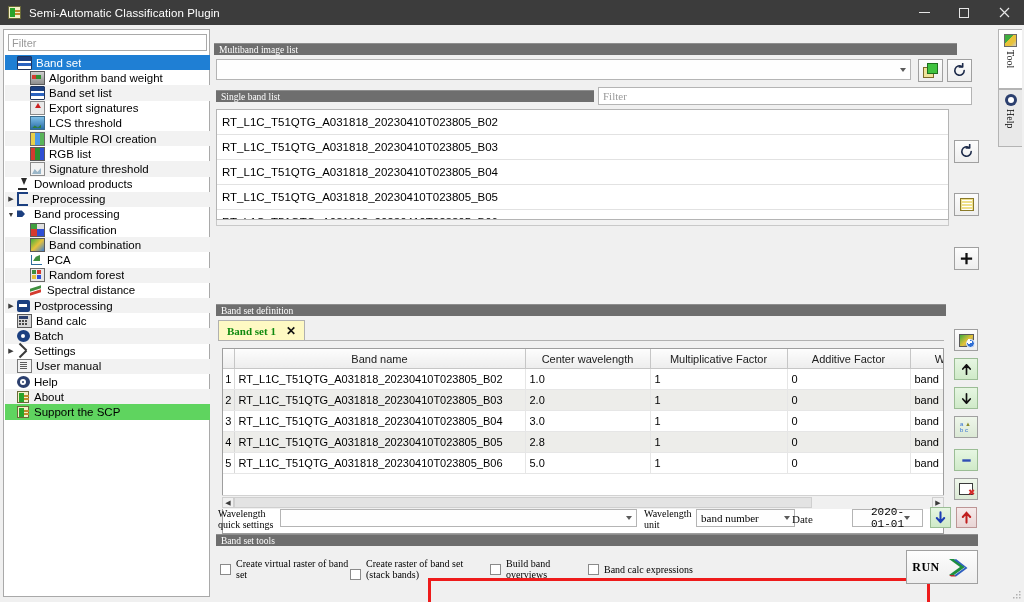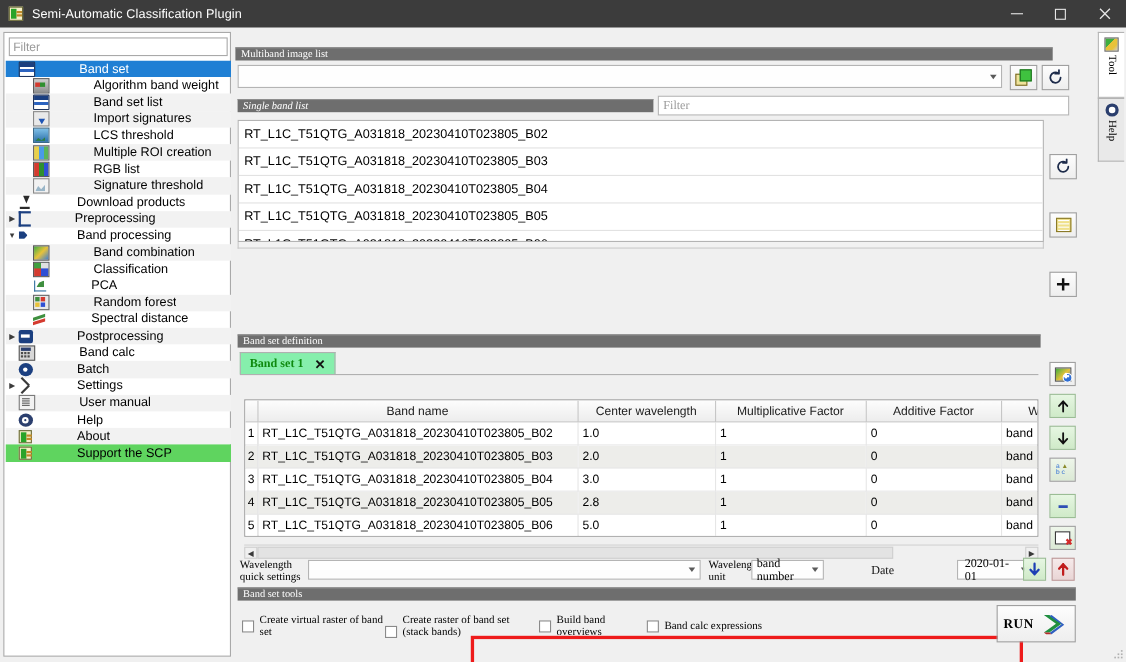--- a/index.html
+++ b/index.html
@@ -42,21 +42,21 @@
   .tree{position:absolute;left:1px;top:25px;width:205px;bottom:1px;overflow:hidden;}
   .titem{
     height:15.2px;display:flex;align-items:center;box-sizing:border-box;
     font-size:11.5px;white-space:nowrap;padding-right:2px;
   }
   .titem.alt{background:#f2f2f2;}
   .titem.sel{background:#1f7fd4;color:#fff;}
   .titem.green{background:#5fd45f;}
   .twist{width:12px;text-align:center;font-size:7px;color:#3c3c3c;flex:none;}
   .tico{width:13px;height:12px;margin-right:4px;flex:none;position:relative;}
-  .tlabel{overflow:hidden;text-overflow:ellipsis;margin-left:36px;}
+  .tlabel{overflow:hidden;text-overflow:ellipsis;}
 
   
   .ic-bandset{background:linear-gradient(#1b3f80 0 34%,#ffffff 34% 50%,#2b63c0 50% 72%,#ffffff 72% 100%);border:1px solid #20355e;border-radius:1px;}
   .ic-basic{background:linear-gradient(#dfe8f5,#b8cde6);border:1px solid #4b6a8c;}
   .ic-basic:after{content:"";position:absolute;left:1px;bottom:1px;width:9px;height:4px;background:#2f6e2f;clip-path:polygon(0 100%,35% 20%,60% 70%,100% 0,100% 100%);}
   .ic-weight{background:linear-gradient(#cfcfcf,#8e8e8e);border:1px solid #5a5a5a;}
   .ic-weight:after{content:"";position:absolute;left:1px;top:3px;width:9px;height:4px;background:linear-gradient(90deg,#d43b2f 50%,#2f8f2f 50%);}
   .ic-export{background:#e9e9e9;border:1px solid #8a8a8a;}
   .ic-export:after{content:"";position:absolute;left:4px;top:1px;border-left:3px solid transparent;border-right:3px solid transparent;border-bottom:5px solid #cc2222;}
   .ic-import{background:#e9e9e9;border:1px solid #8a8a8a;}
@@ -146,21 +146,21 @@
   table.bs tr.even td{background:#ededea;}
   table.bs td.rn{width:10px;text-align:center;padding:0 1px;background:#fff;border-right:1px solid #d8d8d8;}
 
   .hscroll{position:absolute;height:13px;background:#f0f0f0;border-top:1px solid #d2d2d2;display:flex;align-items:center;}
   .hscroll .tr{width:12px;height:11px;display:flex;align-items:center;justify-content:center;font-size:7px;color:#3a3a3a;background:#f0f0f0;border:1px solid #cfcfcf;box-sizing:border-box;}
   .hscroll .thumb{height:11px;background:#e3e3e3;border:1px solid #cfcfcf;box-sizing:border-box;}
 
   .tabstrip{position:absolute;height:20px;border-bottom:1px solid #b0b0b0;}
   .tab{
     display:inline-flex;align-items:center;height:20px;padding:0 8px;border:1px solid #b0b0b0;border-bottom:none;
-    background:#86efac;font-size:11px;color:#0f8a0f;font-weight:bold;font-family:"Liberation Serif",serif;
+    background:#fef9c3;font-size:11px;color:#0f8a0f;font-weight:bold;font-family:"Liberation Serif",serif;
     box-sizing:border-box;
   }
   .tab .x{margin-left:10px;color:#111;font-weight:bold;font-size:12px;font-family:"Liberation Sans",sans-serif;}
 
   .serif{font-family:"Liberation Serif",serif;}
   .lbl{font-size:11px;color:#111;font-family:"Liberation Serif",serif;}
 
   .chk{width:11px;height:11px;border:1px solid #8a8a8a;background:#fff;box-sizing:border-box;flex:none;}
 
   
@@ -212,25 +212,25 @@
           <span style="width: 13px; flex: 0 0 auto;"></span>
           <span class="tico ic-weight"></span>
           <span class="tlabel">Algorithm band weight</span>
         </div>
         <div class="titem alt">
           <span class="twist"></span>
           <span style="width: 13px; flex: 0 0 auto;"></span>
           <span class="tico ic-bandset"></span>
           <span class="tlabel">Band set list</span>
         </div>
-        <div class="titem alt">
-          <span class="twist"></span>
-          <span style="width: 13px; flex: 0 0 auto;"></span>
-          <span class="tico ic-import"></span>
-          <span class="tlabel">Import signatures</span>
+        <div class="titem">
+          <span class="twist"></span>
+          <span style="width: 13px; flex: 0 0 auto;"></span>
+          <span class="tico ic-export"></span>
+          <span class="tlabel">Export signatures</span>
         </div>
         <div class="titem">
           <span class="twist"></span>
           <span style="width: 13px; flex: 0 0 auto;"></span>
           <span class="tico ic-lcs"></span>
           <span class="tlabel">LCS threshold</span>
         </div>
         <div class="titem alt">
           <span class="twist"></span>
           <span style="width: 13px; flex: 0 0 auto;"></span>
@@ -257,31 +257,31 @@
         <div class="titem alt">
           <span class="twist">▶</span>
           <span class="tico ic-pre"></span>
           <span class="tlabel">Preprocessing</span>
         </div>
         <div class="titem">
           <span class="twist">▼</span>
           <span class="tico ic-bp"></span>
           <span class="tlabel">Band processing</span>
         </div>
+        <div class="titem">
+          <span class="twist"></span>
+          <span style="width: 13px; flex: 0 0 auto;"></span>
+          <span class="tico ic-class"></span>
+          <span class="tlabel">Classification</span>
+        </div>
         <div class="titem alt">
           <span class="twist"></span>
           <span style="width: 13px; flex: 0 0 auto;"></span>
           <span class="tico ic-combo"></span>
           <span class="tlabel">Band combination</span>
-        </div>
-        <div class="titem">
-          <span class="twist"></span>
-          <span style="width: 13px; flex: 0 0 auto;"></span>
-          <span class="tico ic-class"></span>
-          <span class="tlabel">Classification</span>
         </div>
         <div class="titem">
           <span class="twist"></span>
           <span style="width: 13px; flex: 0 0 auto;"></span>
           <span class="tico ic-pca"></span>
           <span class="tlabel">PCA</span>
         </div>
         <div class="titem alt">
           <span class="twist"></span>
           <span style="width: 13px; flex: 0 0 auto;"></span>
@@ -351,21 +351,21 @@
         <span style="position:absolute;left:4px;top:0;width:11px;height:11px;background:#3fc23f;border:1px solid #1e6e1e;box-sizing:border-box;"></span>
       </span>
     </div>
     <div class="btn" style="position:absolute;left:733px;top:30px;width:25px;height:23px;">
       <svg width="15" height="15" viewBox="0 0 16 16">
           <path d="M13 8a5 5 0 1 1-2.2-4.1" stroke="#1d2b4a" stroke-width="1.7" fill="none" stroke-linecap="round"></path>
           <path d="M11.4 0.6 L11.4 4.3 L7.7 4.3" stroke="#1d2b4a" stroke-width="1.7" fill="none" stroke-linecap="round" stroke-linejoin="round"></path>
         </svg>
     </div>
 
-    <div class="grouphdr" style="position:absolute;left:2px;top:61px;width:378px;font-style:italic;">Single band list</div>
+    <div class="grouphdr" style="position:absolute;left:2px;top:61px;width:378px;">Single band list</div>
     <div style="position:absolute;left:384px;top:58px;width:374px;height:18px;border:1px solid #b4b4b4;background:#fff;box-sizing:border-box;font-size:11px;color:#9a9a9a;padding:1px 4px;line-height:15px;font-family:'Liberation Serif',serif;">Filter</div>
 
     <div class="listbox" style="left:2px;top:80px;width:733px;height:111px;" id="sblist">
         <div class="listrow">RT_L1C_T51QTG_A031818_20230410T023805_B02</div>
         <div class="listrow">RT_L1C_T51QTG_A031818_20230410T023805_B03</div>
         <div class="listrow">RT_L1C_T51QTG_A031818_20230410T023805_B04</div>
         <div class="listrow">RT_L1C_T51QTG_A031818_20230410T023805_B05</div>
         <div class="listrow">RT_L1C_T51QTG_A031818_20230410T023805_B06</div>
       </div>
     <div style="position:absolute;left:2px;top:191px;width:733px;height:6px;background:#f2f2f2;border:1px solid #c9c9c9;border-top:none;box-sizing:border-box;"></div>
@@ -389,21 +389,21 @@
 
     <div class="grouphdr" style="position:absolute;left:2px;top:275px;width:730px;">Band set definition</div>
 
     <div class="tabstrip" style="left:4px;top:291px;width:726px;">
       <div class="tab">
         <span>Band set 1</span>
         <span class="x">✕</span>
       </div>
     </div>
 
-    <div class="tblwrap" style="left:8px;top:319px;width:722px;height:125px;margin-top:15px;">
+    <div class="tblwrap" style="left:8px;top:319px;width:722px;height:186px;">
       <table class="bs">
         <colgroup>
           <col style="width:11px">
             <col style="width:291px">
             <col style="width:125px">
             <col style="width:137px">
             <col style="width:123px">
             <col style="width:60px">
         </colgroup>
         <thead>
@@ -509,28 +509,28 @@
     </div>
     <div class="combo" style="position:absolute;left:66px;top:480px;width:357px;height:18px;">
       <span></span>
       <span class="arrow"></span>
     </div>
 
     <div style="position:absolute;left:430px;top:479px;width:52px;font-size:10px;line-height:11px;font-family:'Liberation Serif',serif;">
       <div>Wavelength</div>
       <div>unit</div>
     </div>
-    <div class="combo serif" style="position:absolute;left:469px;top:480px;width:66px;height:18px;">
+    <div class="combo serif" style="position:absolute;left:482px;top:480px;width:99px;height:18px;">
       <span>band number</span>
       <span class="arrow"></span>
     </div>
 
     <div class="lbl" style="position:absolute;left:578px;top:484px;">Date</div>
 
-    <div class="combo serif" style="position:absolute;left:656px;top:480px;width:71px;height:18px;padding:0 6px;">
+    <div class="combo serif" style="position:absolute;left:638px;top:480px;width:71px;height:18px;padding:0 18px;font-family:Liberation Mono, monospace;">
       <span>2020-01-01</span>
       <span class="arrow"></span>
     </div>
 
     <div class="btn greenbtn" style="position:absolute;left:716px;top:478px;width:21px;height:21px;">
       <svg width="13" height="13" viewBox="0 0 14 14">
           <path d="M7 1.5 L7 12 M7 12 L3 7.5 M7 12 L11 7.5" stroke="#1d3fb5" stroke-width="2.2" fill="none" stroke-linecap="round" stroke-linejoin="round"></path>
         </svg>
     </div>
     <div class="btn" style="position:absolute;left:742px;top:478px;width:21px;height:21px;background:linear-gradient(#f6eaea,#e9d5d5);border-color:#bd9595;">

